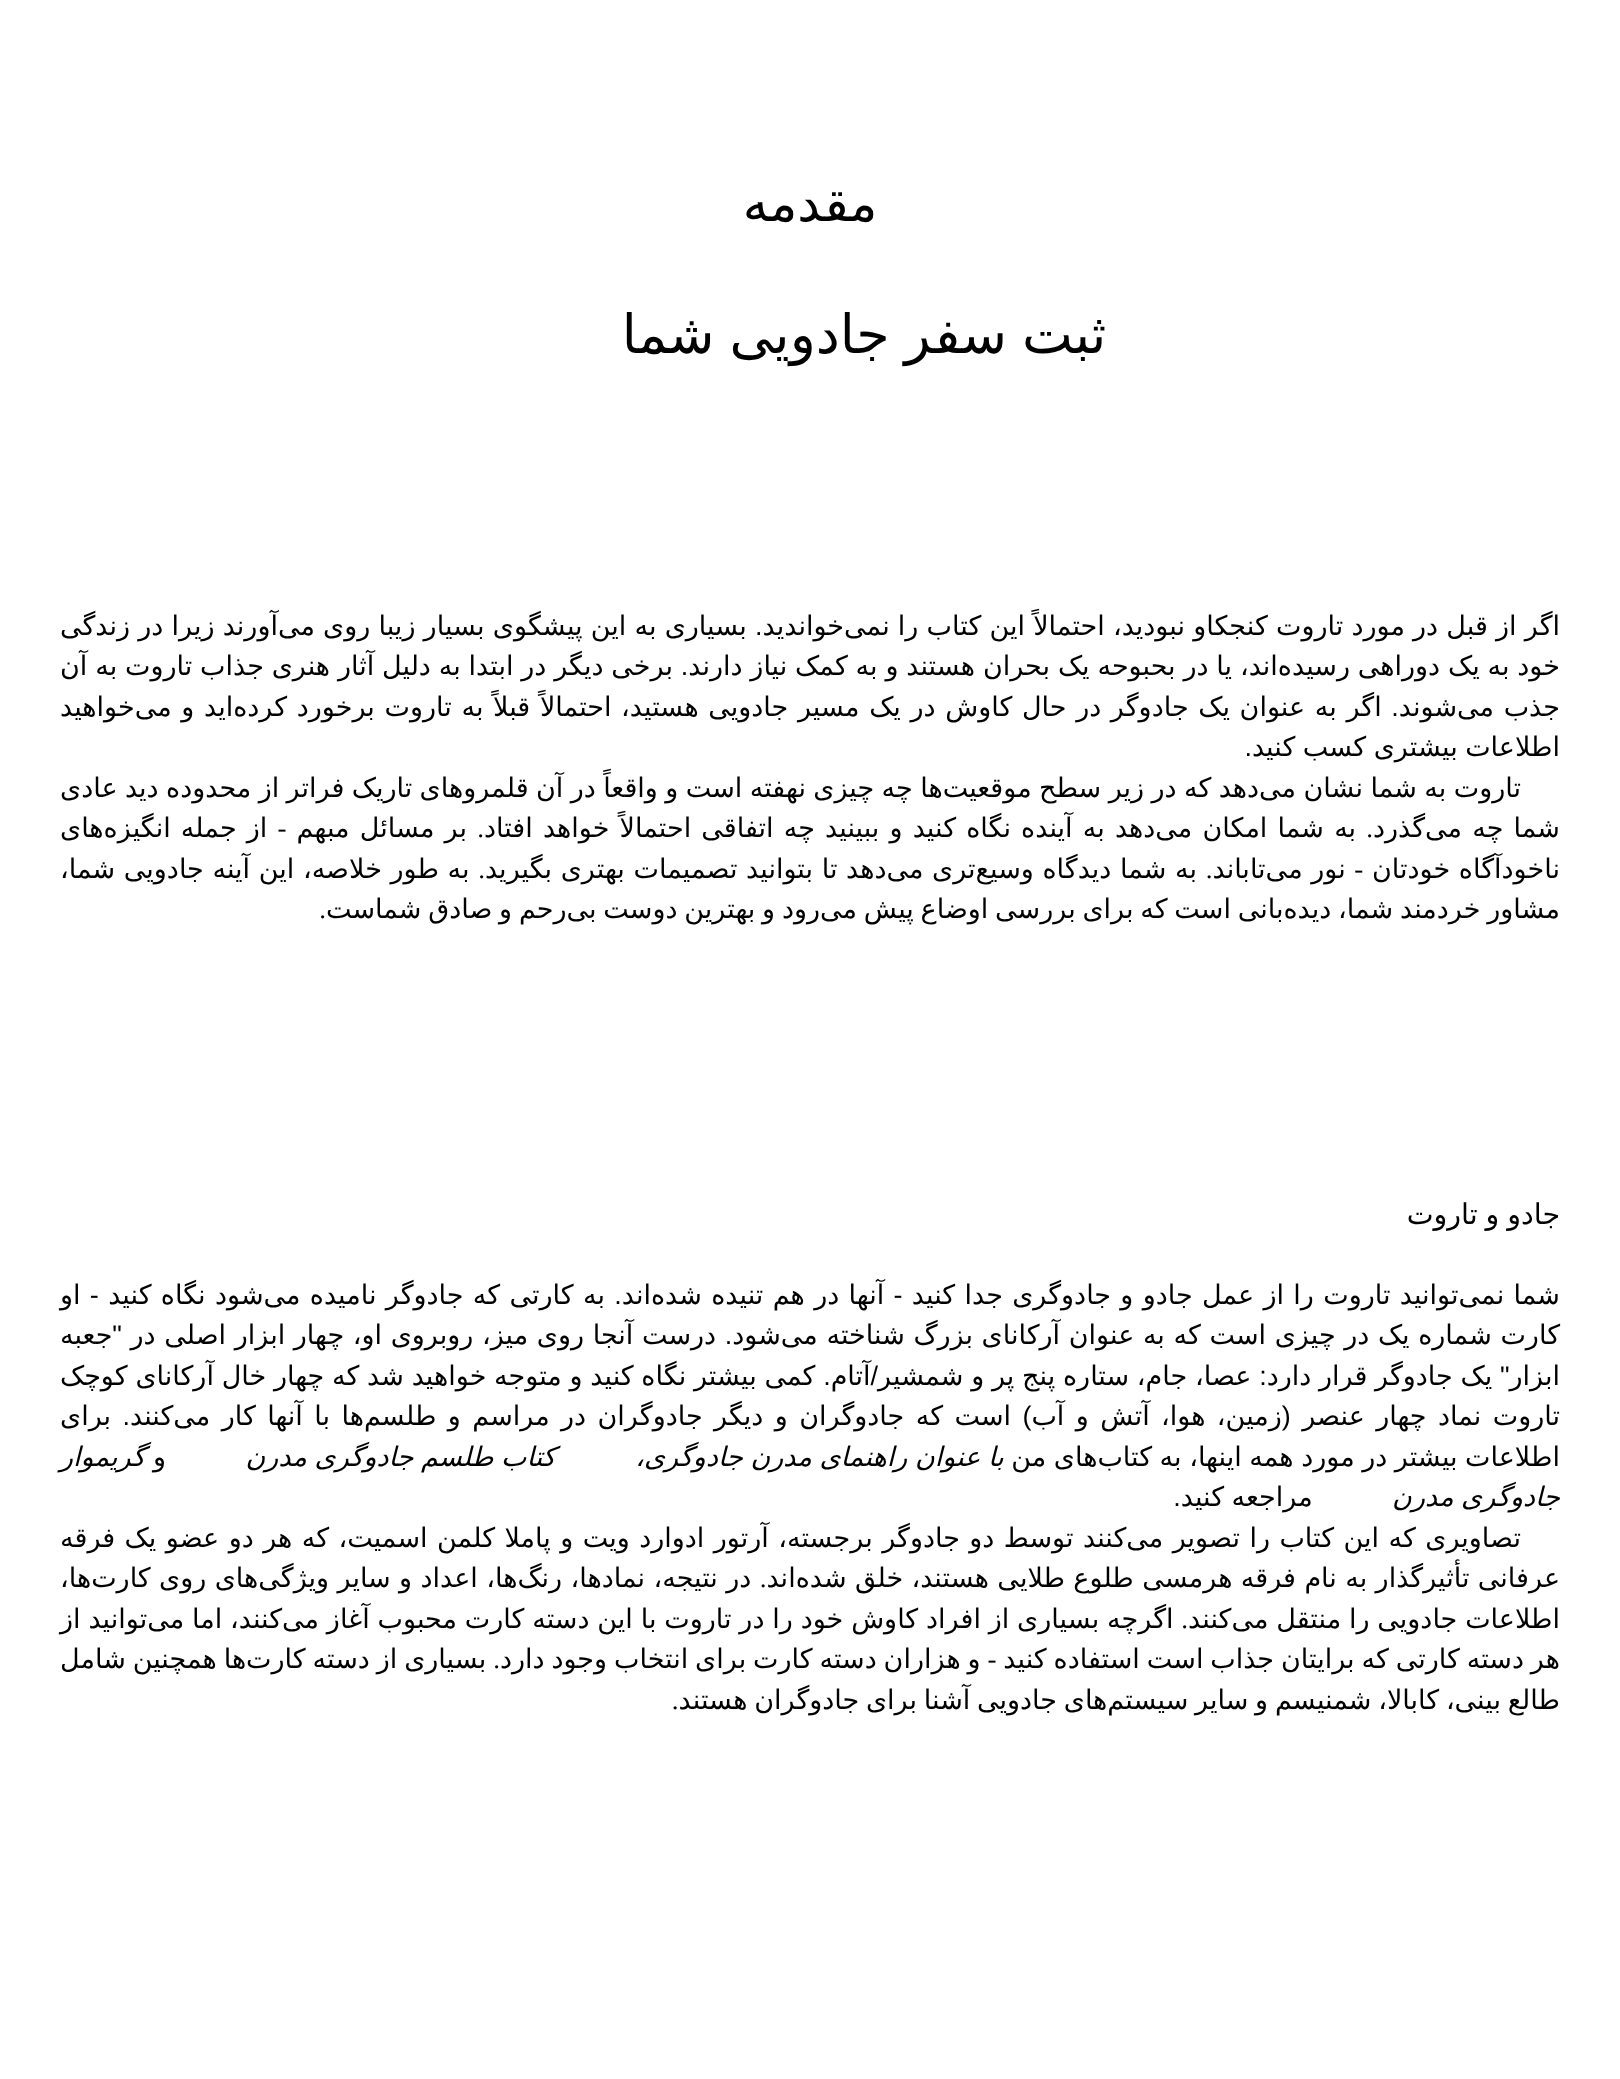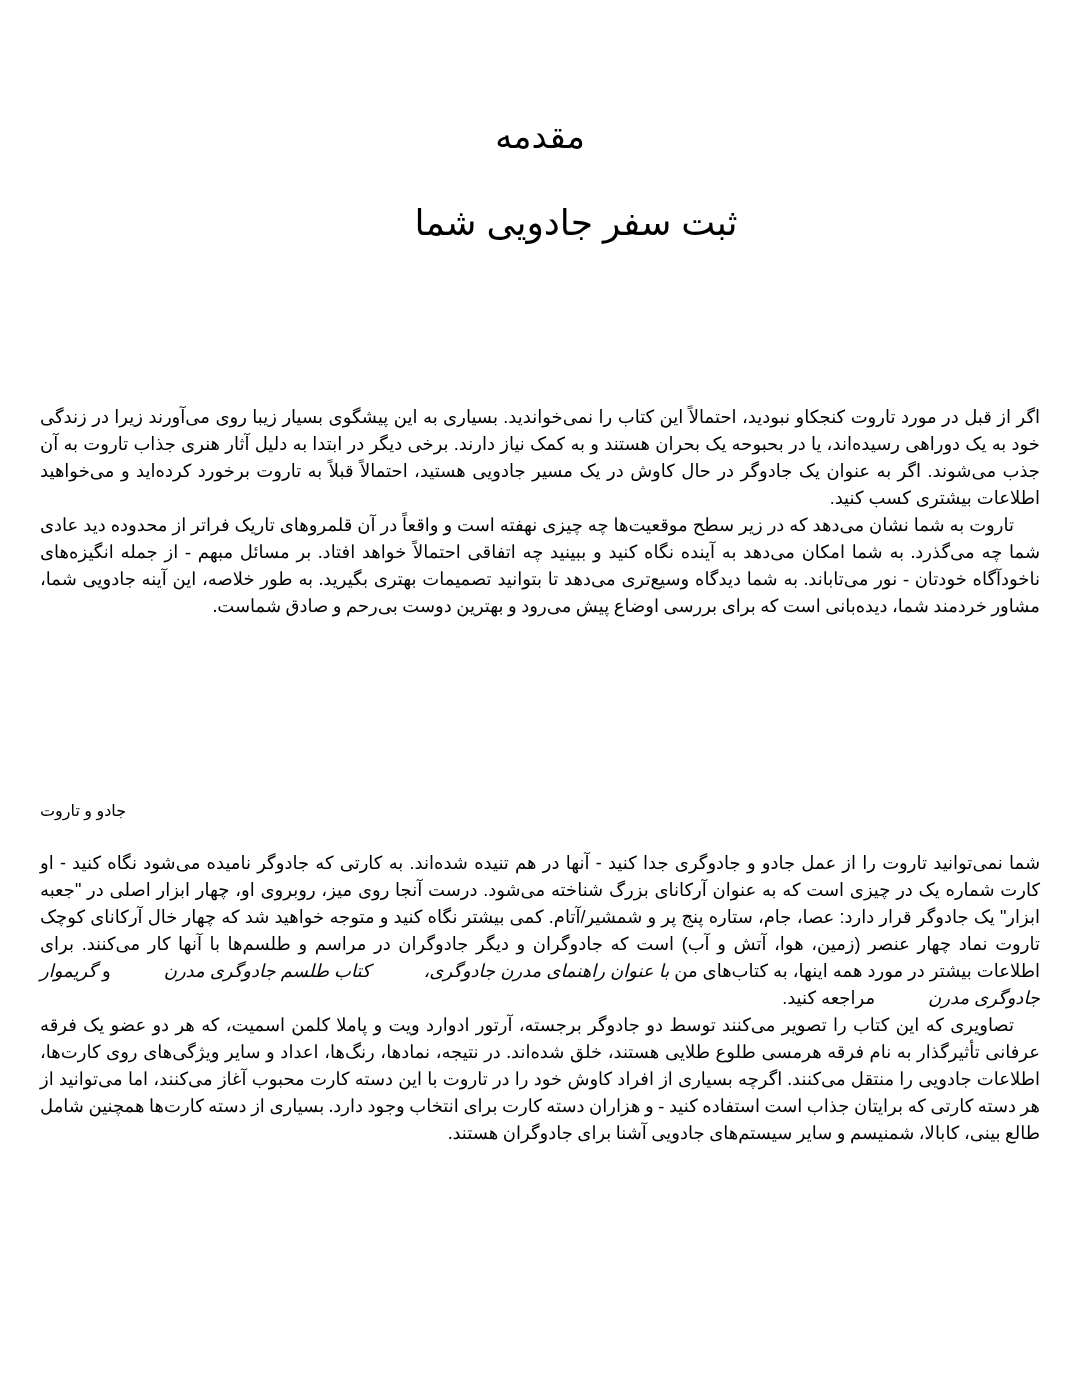--- a/index.html
+++ b/index.html
@@ -24,22 +24,22 @@
     .body-text {
       position: absolute; left: 40px; width: 1000px;
       direction: rtl; text-align: justify;
       font-size: 18px; line-height: 27px;
     }
     .body-text p { margin: 0; }
     .body-text p.indent { text-indent: 26px; font-family: Liberation Serif, serif; }
     .section-1 { top: 404px; }
     .section-heading {
       position: absolute; top: 796px; left: 40px; width: 1000px;
-      direction: rtl; text-align: left;
-      font-size: 16px; line-height: 30px;
+      direction: rtl; text-align: right;
+      font-size: 19px; line-height: 30px;
     }
     .section-2 { top: 850px; }
     em { font-style: italic; margin-left: 48px; }
   </style>
 </head>
 <body>
 
 <div class="page">
   <div class="chapter-label">مقدمه</div>
   <div class="chapter-title">ثبت سفر جادویی شما</div>

